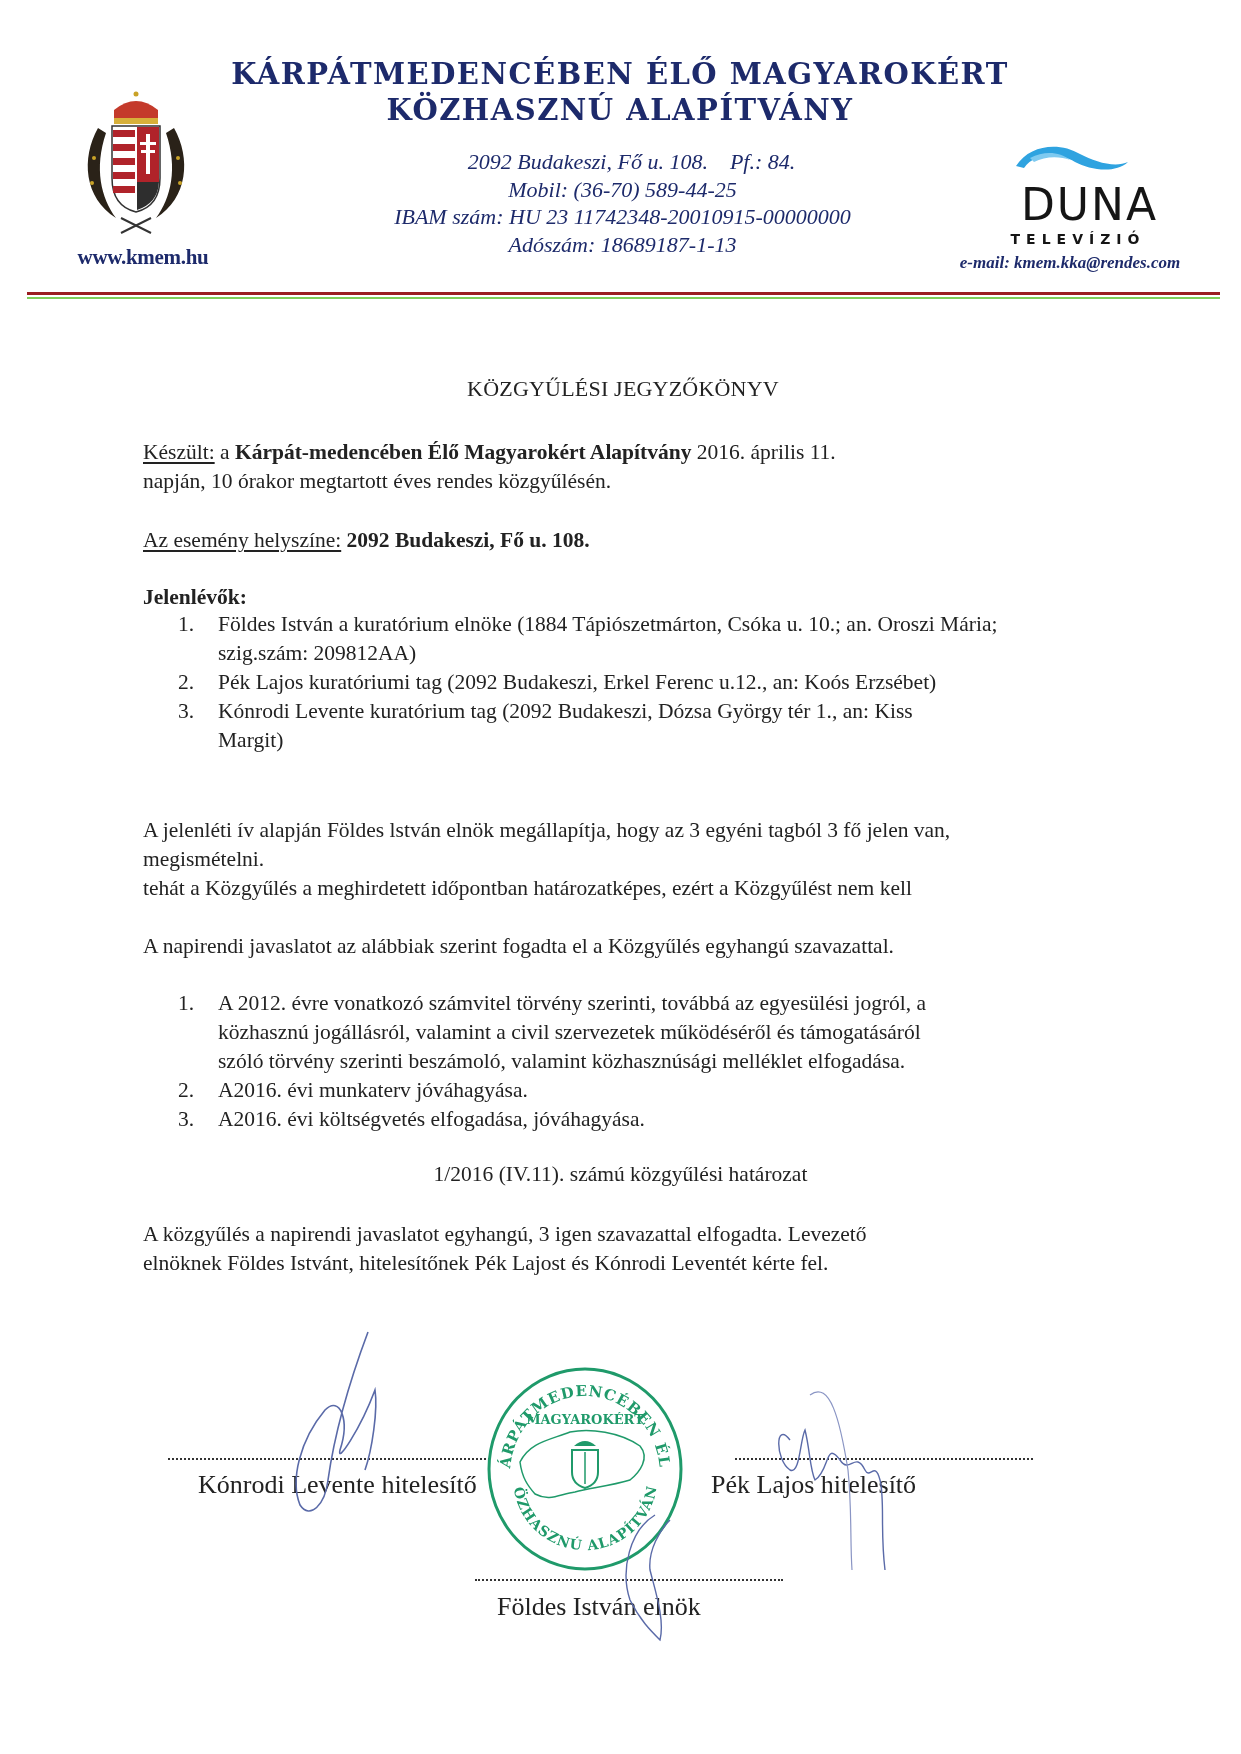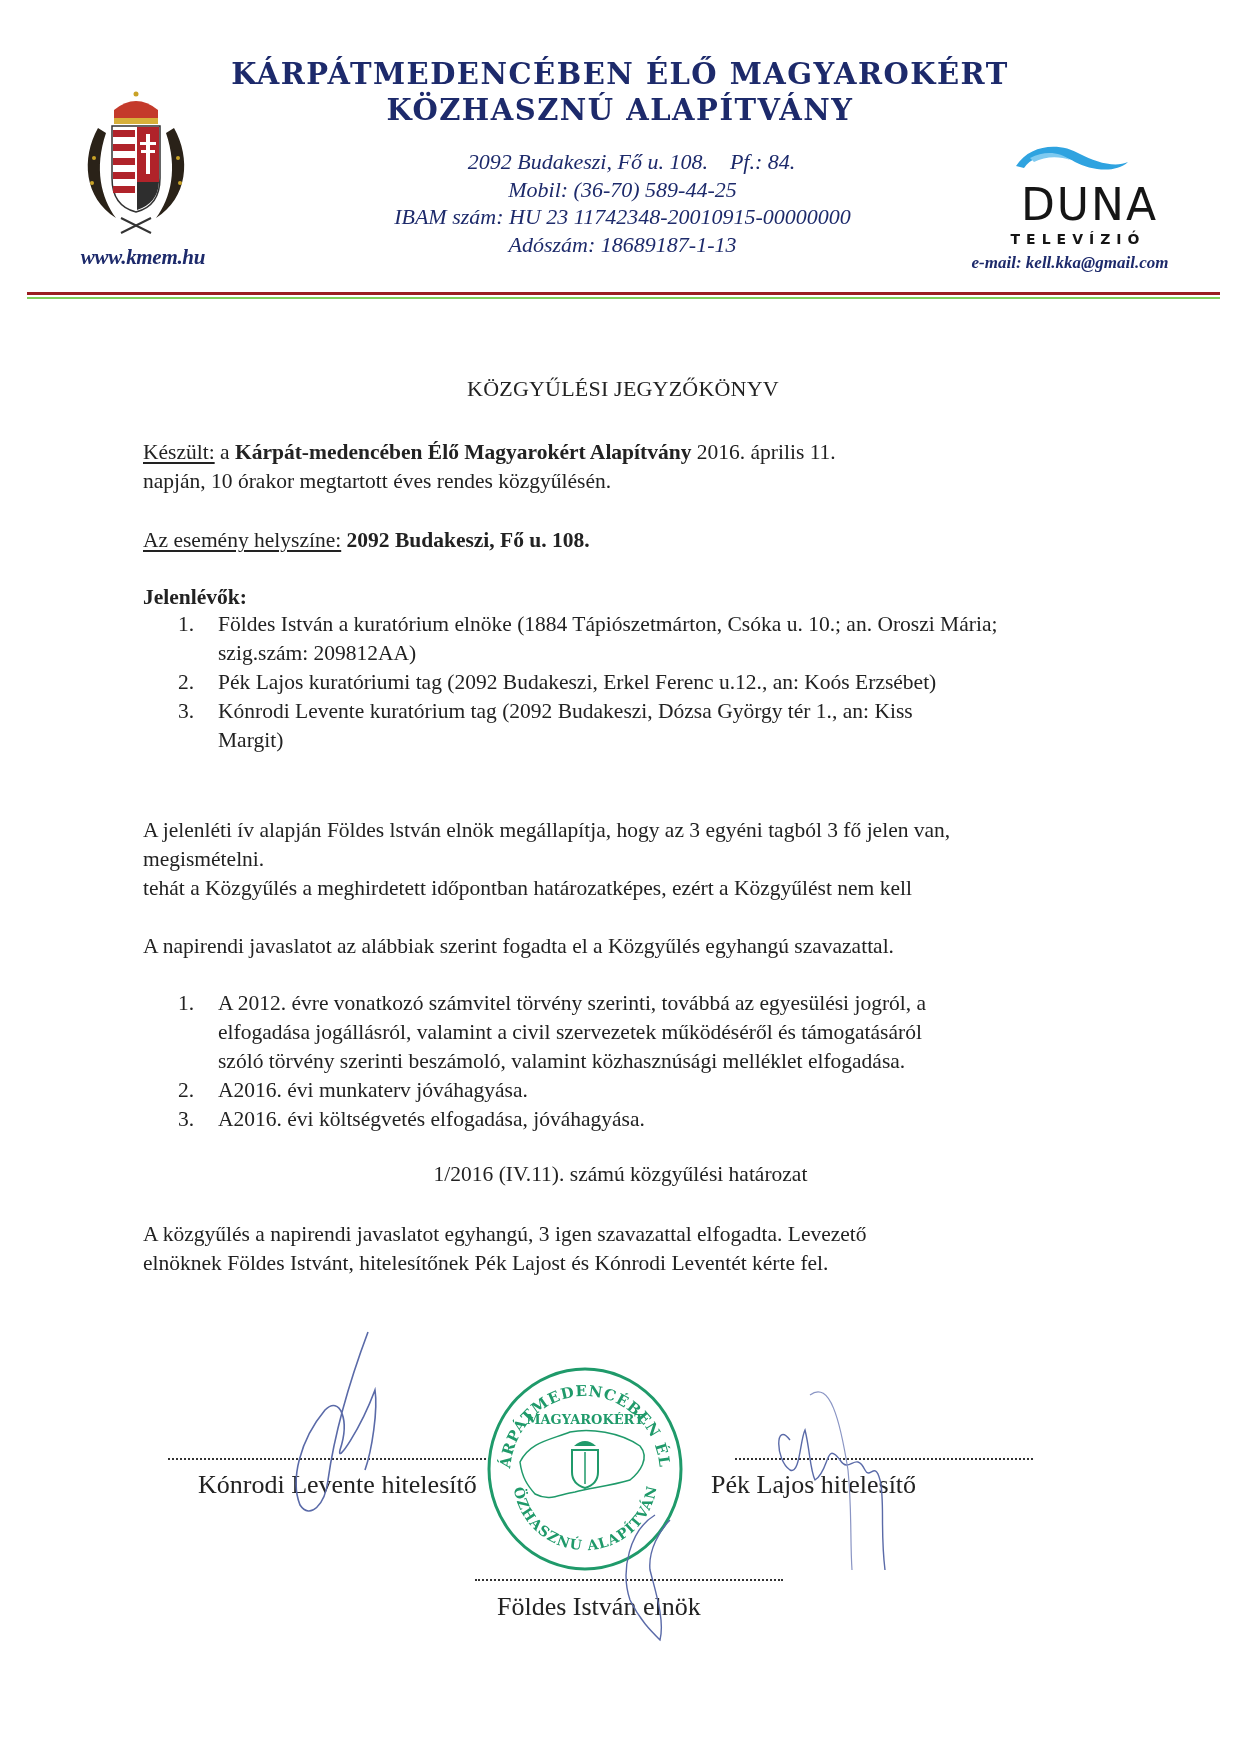--- a/index.html
+++ b/index.html
@@ -3,21 +3,21 @@
 <meta charset="utf-8">
 <style>
   html, body { margin: 0; padding: 0; background: #ffffff; }
   body { width: 1241px; height: 1754px; position: relative; overflow: hidden;
          font-family: "Liberation Serif", "DejaVu Serif", serif; color: #222222; }
   .abs { position: absolute; }
 
   
   .crest { left: 76px; top: 88px; width: 120px; height: 150px; }
   .site-url { left: 68px; top: 245px; width: 150px; text-align: center;
-              font-style: italic; font-size: 21px; color: #1d2a6b; font-weight: bold;
+              font-size: 21px; color: #1d2a6b; font-weight: bold;
               font-family: "Liberation Serif", serif; letter-spacing: -0.3px; }
   .org-name { left: 200px; top: 56px; width: 840px; text-align: center;
               font-family: "DejaVu Serif", serif; font-weight: bold; color: #1d2a6b;
               font-size: 29px; line-height: 36px; letter-spacing: 1.5px; }
   .contact { left: 300px; top: 148px; width: 645px; text-align: center;
              font-style: italic; font-size: 22px; line-height: 27.5px; color: #1d2a6b; }
   .duna-logo { left: 990px; top: 140px; width: 170px; height: 105px; }
   .email { left: 945px; top: 253px; width: 250px; text-align: center;
            font-style: italic; font-weight: bold; font-size: 17px; color: #1d2a6b; }
   .rule-red { left: 27px; top: 292px; width: 1193px; height: 3px; background: #9a1d20; }
@@ -94,21 +94,21 @@
 </div>
 
 <div class="abs duna-logo">
   <svg width="170" height="105" viewBox="0 0 170 105">
     <path d="M26 26 C40 4 70 2 90 14 C105 22 125 28 138 22 C125 34 100 30 85 22 C68 12 46 12 34 28 Z" fill="#2fa3e0"></path>
     <path d="M40 18 C55 10 70 12 80 20 C70 16 55 16 44 22 Z" fill="#7fcaf0"></path>
   </svg>
   <div class="abs" style="left:8px; top:40px; width:160px; text-align:right; font-family:'DejaVu Sans',sans-serif; font-size:44px; letter-spacing:2px; color:#151515; line-height:50px;">DUNA</div>
   <div class="abs" style="left:8px; top:91px; width:160px; text-align:center; font-family:'DejaVu Sans',sans-serif; font-size:14px; letter-spacing:6px; font-weight:bold; color:#151515;">TELEVÍZIÓ</div>
 </div>
-<div class="abs email">e-mail: kell.kka@gmail.com</div>
+<div class="abs email">e-mail: kmem.kka@rendes.com</div>
 
 <div class="abs rule-red"></div>
 <div class="abs rule-green"></div>
 
 <div class="abs doc-title">KÖZGYŰLÉSI JEGYZŐKÖNYV</div>
 
 <div class="abs para" style="top:438px;">
   <div>
     <span class="u">Készült:</span><span style="white-space:pre"> a </span><b>Kárpát-medencében Élő Magyarokért Alapítvány</b><span style="white-space:pre"> 2016. április 11.</span>
   </div>
@@ -145,21 +145,21 @@
   <div>megismételni.</div>
   <div style="white-space:nowrap">tehát a Közgyűlés a meghirdetett időpontban határozatképes, ezért a Közgyűlést nem kell</div>
 </div>
 
 <div class="abs para" style="top:932px;">A napirendi javaslatot az alábbiak szerint fogadta el a Közgyűlés egyhangú szavazattal.</div>
 
 <div class="abs list" style="top:989px;">
   <div class="li">
     <span class="num">1.</span>
     <div style="white-space:nowrap">A 2012. évre vonatkozó számvitel törvény szerinti, továbbá az egyesülési jogról, a</div>
-    <div style="white-space:nowrap">elfogadása jogállásról, valamint a civil szervezetek működéséről és támogatásáról</div>
+    <div style="white-space:nowrap">közhasznú jogállásról, valamint a civil szervezetek működéséről és támogatásáról</div>
     <div style="white-space:nowrap">szóló törvény szerinti beszámoló, valamint közhasznúsági melléklet elfogadása.</div>
   </div>
   <div class="li">
     <span class="num">2.</span>
     <div>A2016. évi munkaterv jóváhagyása.</div>
   </div>
   <div class="li">
     <span class="num">3.</span>
     <div>A2016. évi költségvetés elfogadása, jóváhagyása.</div>
   </div>

